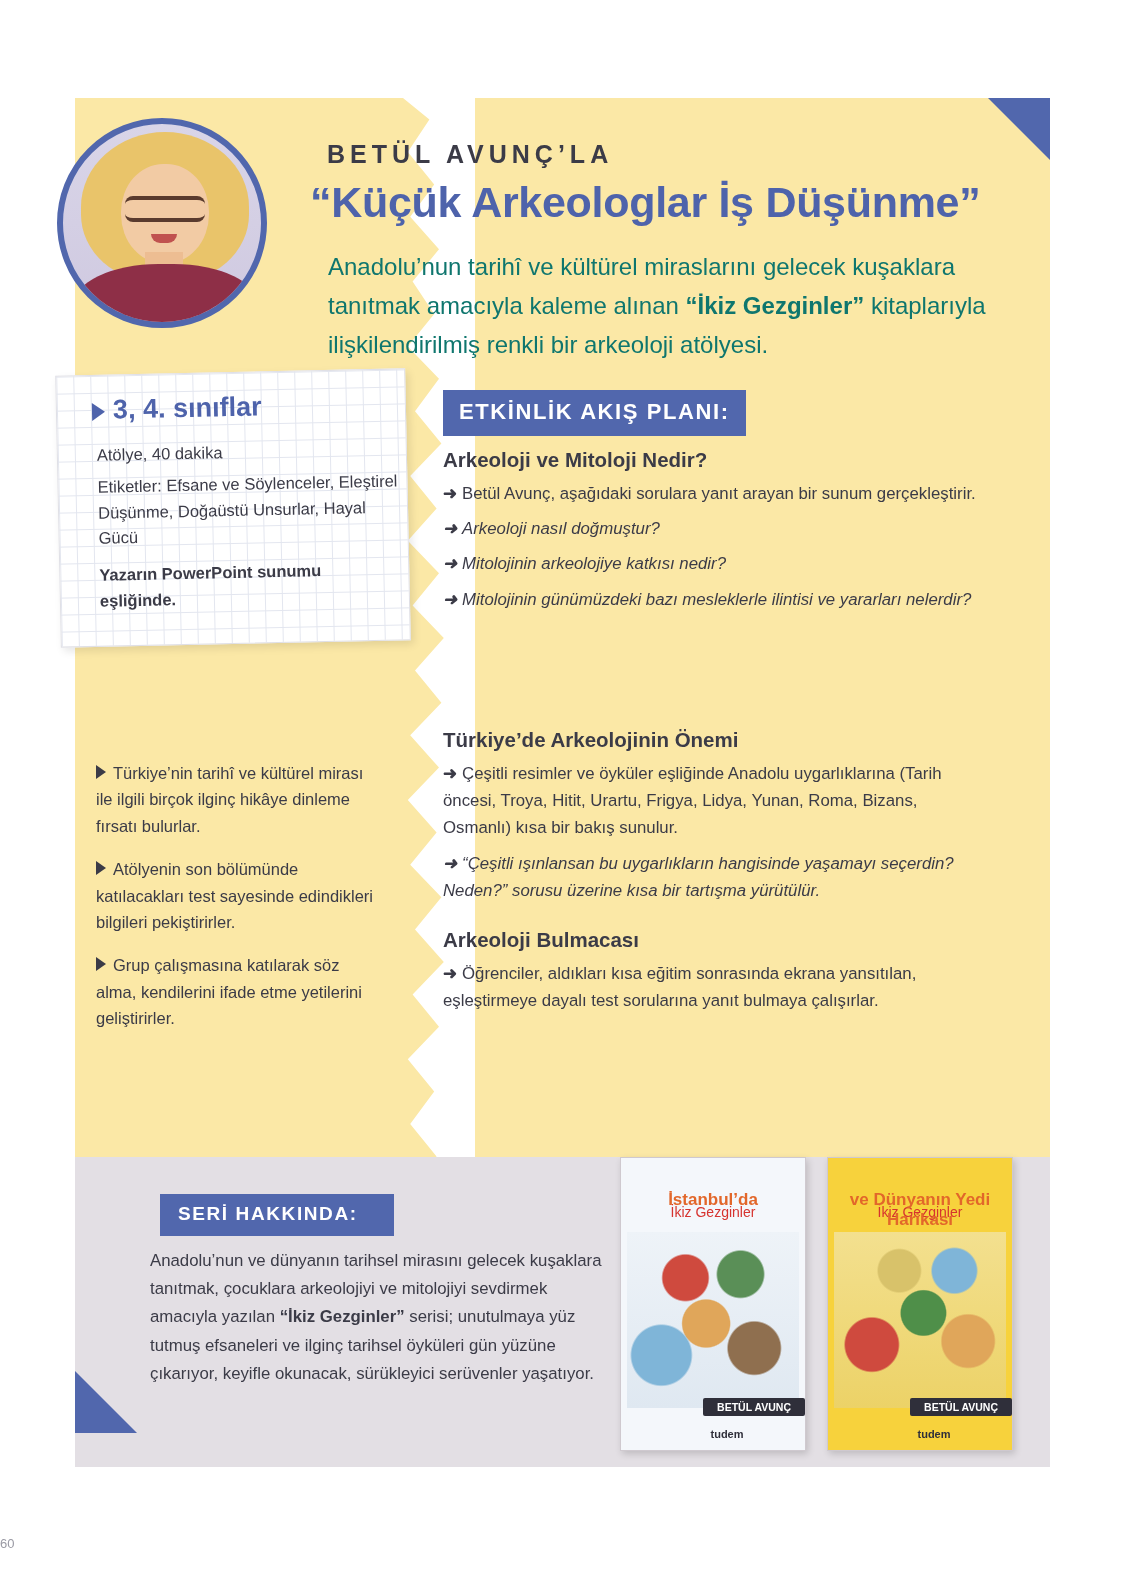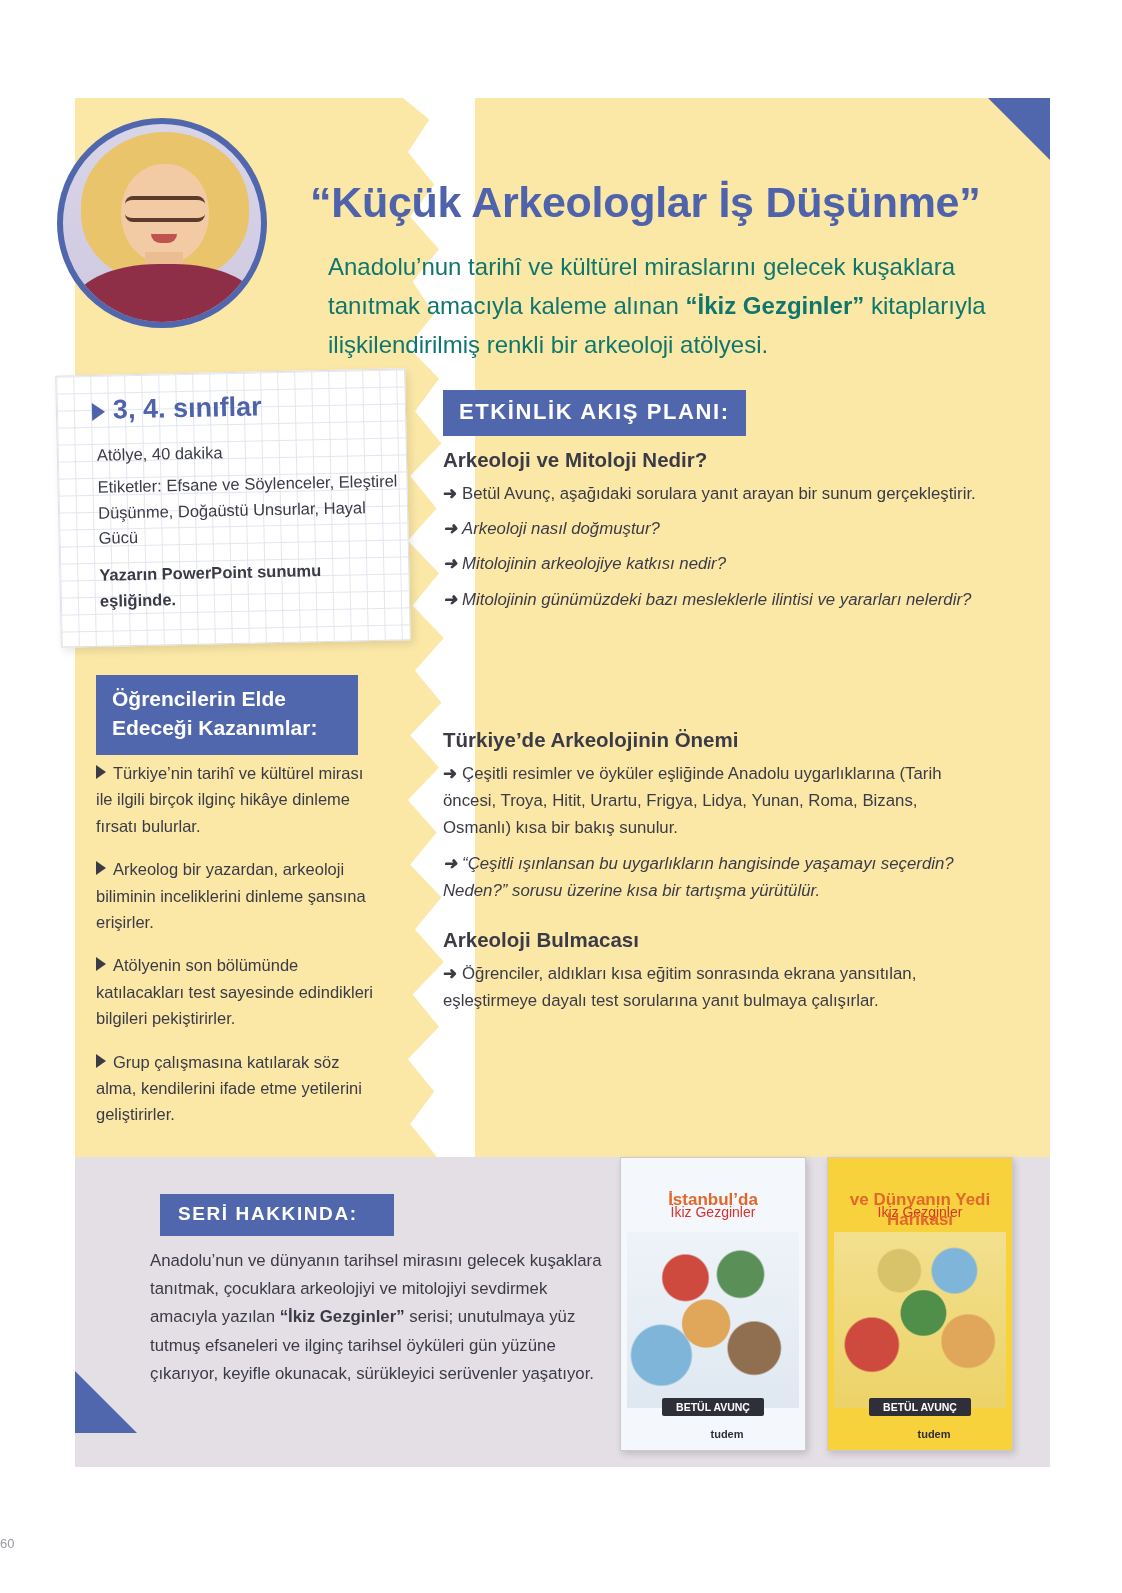--- a/index.html
+++ b/index.html
@@ -204,21 +204,21 @@
   .bk-art2{
     background:
       radial-gradient(circle at 22% 64%, #cf4a3e 0 15%, transparent 16%),
       radial-gradient(circle at 52% 46%, #4f8f49 0 17%, transparent 18%),
       radial-gradient(circle at 78% 62%, #e0a65a 0 15%, transparent 16%),
       radial-gradient(circle at 38% 22%, #d8c26a 0 12%, transparent 13%),
       radial-gradient(circle at 70% 22%, #7fb5d8 0 12%, transparent 13%),
       linear-gradient(#f3e08f,#ecd267);
   }
   .bk-author{
-    position:absolute;left:0;right:0;bottom:34px;text-align:center;
+    position:absolute;left:0;right:0;bottom:34px;text-align:right;
     font-size:10.5px;font-weight:700;color:#ffffff;margin-top:36px;
   }
   .bk-author span{background:#2f2f3a;padding:3px 14px;border-radius:2px;display:inline-block;}
   .bk-pub{
     position:absolute;left:0;right:0;bottom:10px;text-align:center;
     font-size:11px;font-weight:700;color:#2f2f3a;padding-left:28px;
   }
 
   
   .pagenum{
@@ -237,39 +237,38 @@
 
   <div class="avatar">
     <div class="av-hair"></div>
     <div class="av-face"></div>
     <div class="av-glass"></div>
     <div class="av-mouth"></div>
     <div class="av-neck"></div>
     <div class="av-body"></div>
   </div>
 
+  <div class="kicker">BETÜL AVUNÇ’LA</div>
   <div class="title">“Küçük Arkeologlar İş Düşünme”</div>
   <div class="lede">
     <span>Anadolu’nun tarihî ve kültürel miraslarını gelecek kuşaklara tanıtmak amacıyla kaleme alınan </span><b>“İkiz Gezginler”</b><span> kitaplarıyla ilişkilendirilmiş renkli bir arkeoloji atölyesi.</span>
   </div>
 
   <div class="grid-card"></div>
   <div class="grid-card-inner">
     <div class="grade">
       <span class="tri"></span><span>3, 4. sınıflar</span>
     </div>
     <div class="gc-line gc-1">Atölye, 40 dakika</div>
     <div class="gc-line gc-2">Etiketler: Efsane ve Söylenceler, Eleştirel Düşünme, Doğaüstü Unsurlar, Hayal Gücü</div>
     <div class="gc-line gc-3">Yazarın PowerPoint sunumu eşliğinde.</div>
   </div>
 
-  <div class="kaz-head">Öğrencilerin Elde Edeceği Kazanımlar:</div>
   <div class="kaz-body">
     <p><span class="tri"></span><span>Türkiye’nin tarihî ve kültürel mirası ile ilgili birçok ilginç hikâye dinleme fırsatı bulurlar.</span></p>
-    <p><span class="tri"></span><span>Arkeolog bir yazardan, arkeoloji biliminin inceliklerini dinleme şansına erişirler.</span></p>
     <p><span class="tri"></span><span>Atölyenin son bölümünde katılacakları test sayesinde edindikleri bilgileri pekiştirirler.</span></p>
     <p><span class="tri"></span><span>Grup çalışmasına katılarak söz alma, kendilerini ifade etme yetilerini geliştirirler.</span></p>
   </div>
 
   <div class="akis-head">ETKİNLİK AKIŞ PLANI:</div>
 
   <div class="rcol" style="top:448px">
     <div class="r-h">Arkeoloji ve Mitoloji Nedir?</div>
     <p class="r-p"><span class="arrow">➜</span><span>Betül Avunç, aşağıdaki sorulara yanıt arayan bir sunum gerçekleştirir.</span></p>
     <p class="r-p ital"><span class="arrow">➜</span><span>Arkeoloji nasıl doğmuştur?</span></p>

